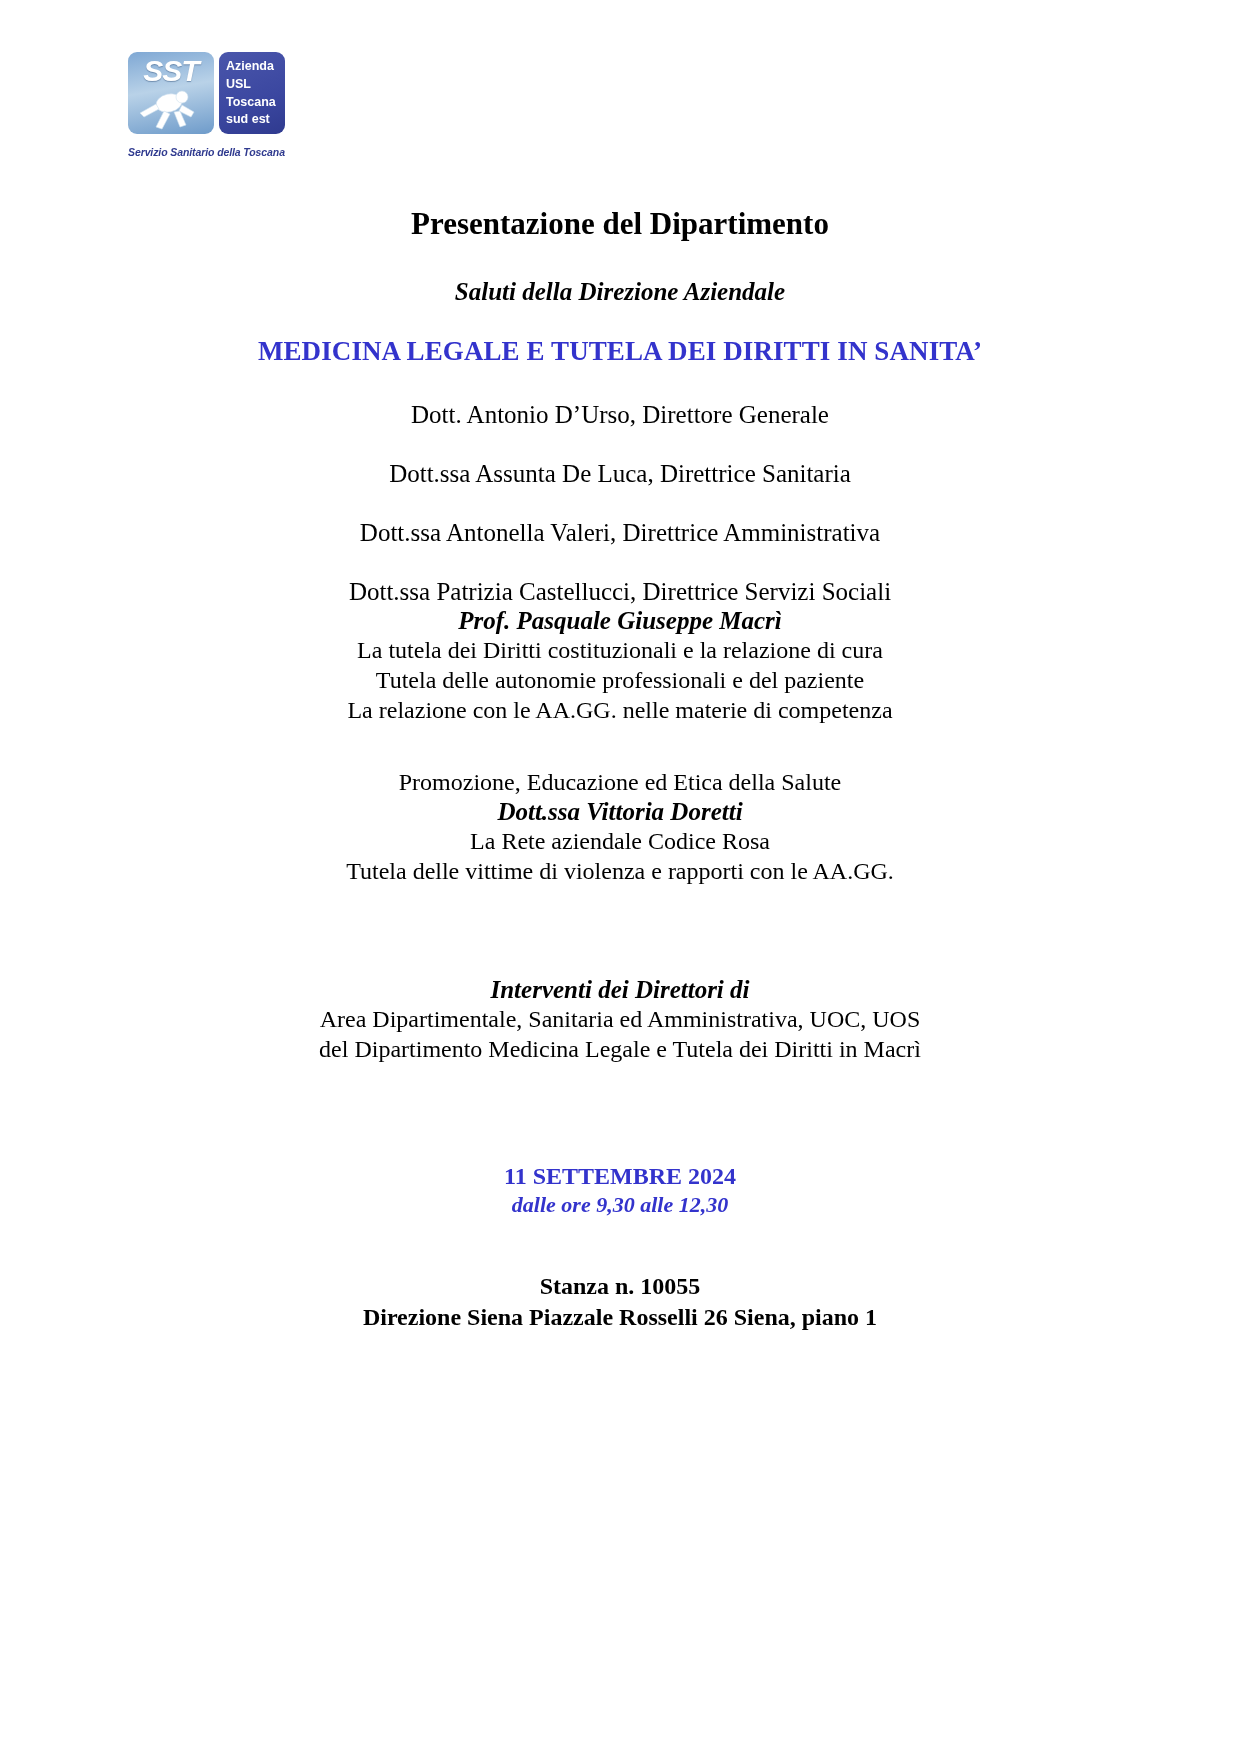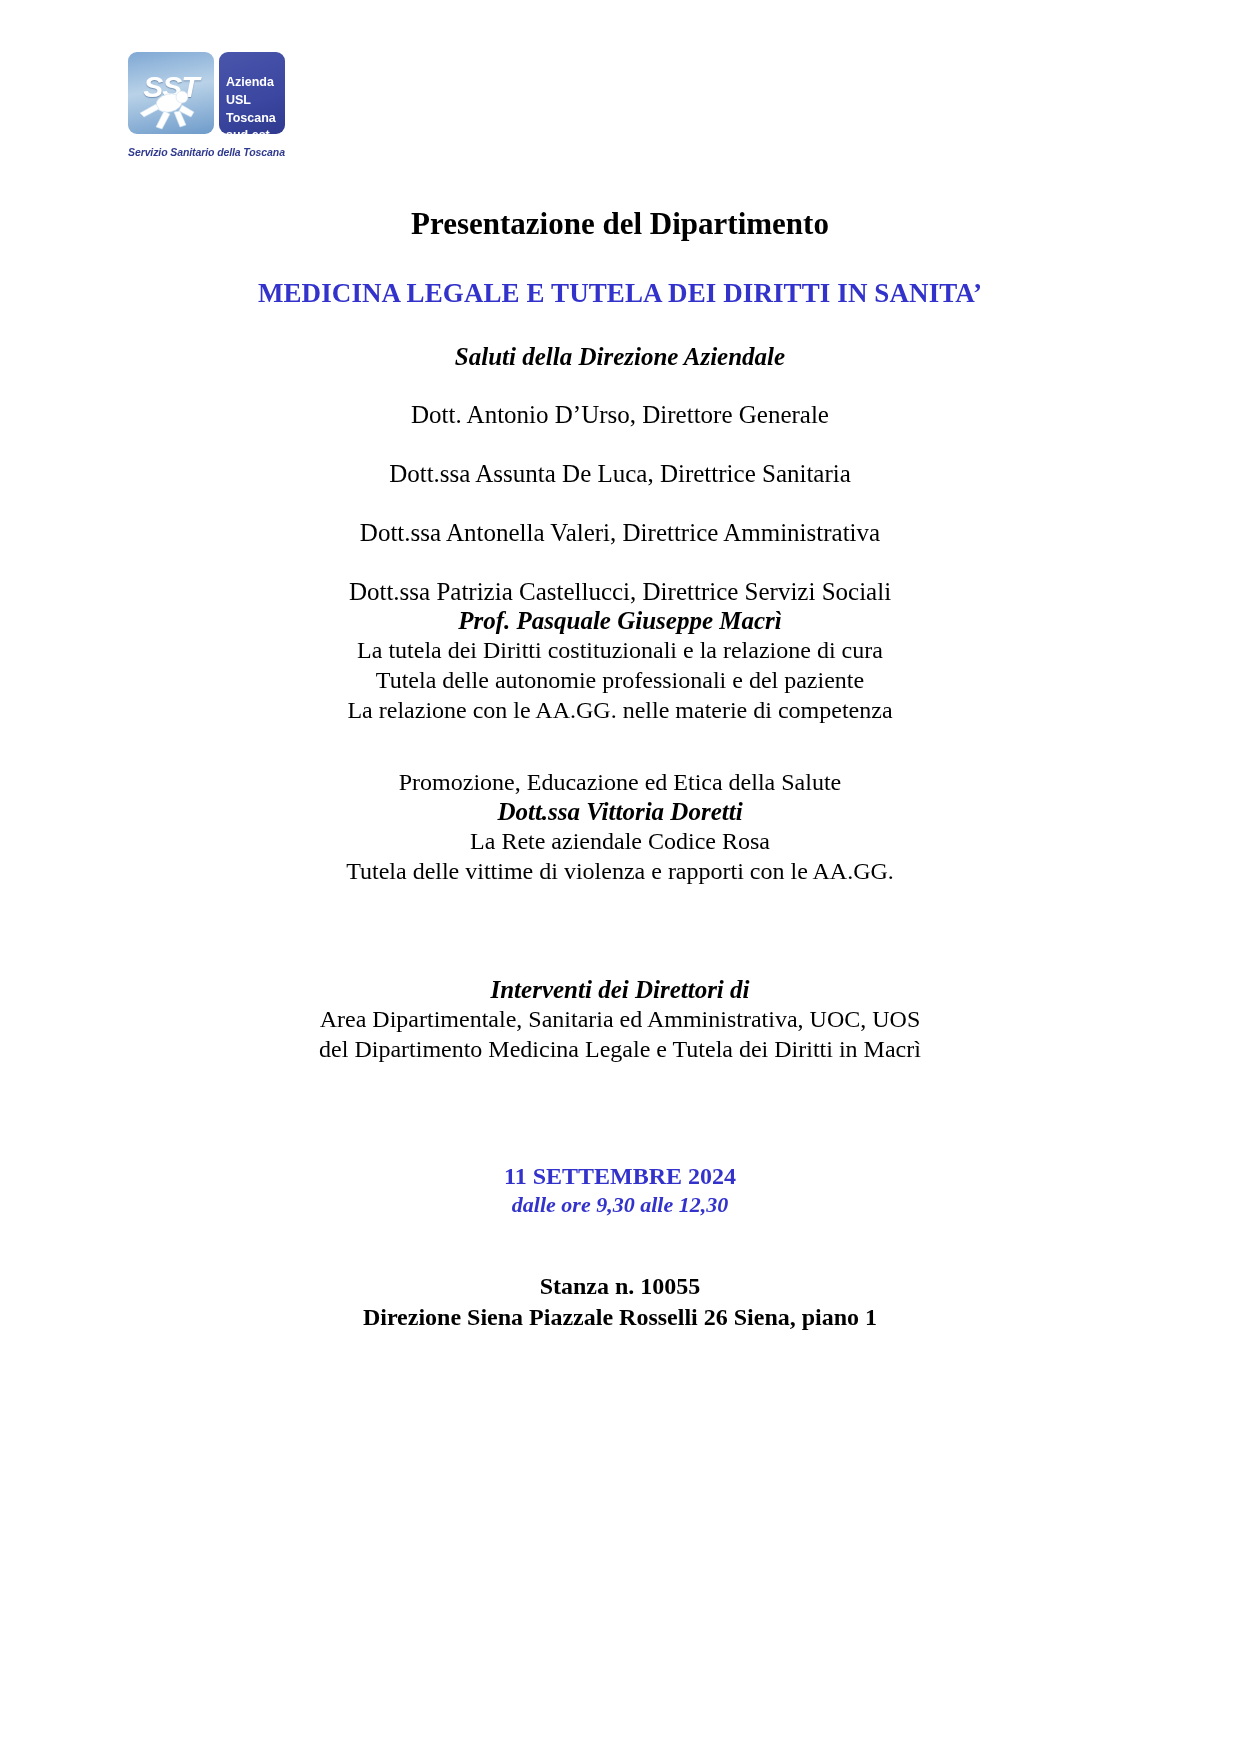--- a/index.html
+++ b/index.html
@@ -40,21 +40,21 @@
     position: relative;
     width: 86px;
     height: 82px;
     border-radius: 9px;
     background: linear-gradient(170deg, #7fa8d4 0%, #b9d2e8 45%, #6e9bca 100%);
     overflow: hidden;
     flex: none;
   }
   .logo-sst .sst-text {
     position: absolute;
-    top: 20px;
+    top: 4px;
     left: 0;
     right: 0;
     text-align: center;
     font-family: "Liberation Sans", sans-serif;
     font-weight: bold;
     font-style: italic;
     font-size: 30px;
     letter-spacing: -1px;
     color: #ffffff;
     line-height: 1;
@@ -71,21 +71,21 @@
     margin-left: 5px;
     width: 66px;
     height: 82px;
     border-radius: 9px;
     background: linear-gradient(160deg, #4a56ab 0%, #3b47a0 60%, #2f3a8f 100%);
     color: #ffffff;
     font-family: "Liberation Sans", sans-serif;
     font-weight: bold;
     font-size: 12.5px;
     line-height: 1.42;
-    padding: 22px 0 0 7px;
+    padding: 6px 0 0 7px;
     box-sizing: border-box;
     flex: none;
   }
   .logo-azienda span { display: block; white-space: nowrap; }
   .logo-caption {
     margin-top: 12px;
     width: 160px;
     text-align: left;
     font-family: "Liberation Sans", sans-serif;
     font-weight: bold;
@@ -217,23 +217,23 @@
         <span>sud est</span>
       </div>
     </div>
     <div class="logo-caption">Servizio Sanitario della Toscana</div>
   </div>
 
   <div class="content">
 
     <p class="line t-presentazione">Presentazione del Dipartimento</p>
 
+    <p class="line t-saluti">Saluti della Direzione Aziendale</p>
+
     <p class="line t-maintitle">MEDICINA LEGALE E TUTELA DEI DIRITTI IN SANITA’</p>
-
-    <p class="line t-saluti">Saluti della Direzione Aziendale</p>
 
     <div>
       <p class="line t-name">Dott. Antonio D’Urso, Direttore Generale</p>
       <p class="line t-name">Dott.ssa Assunta De Luca, Direttrice Sanitaria</p>
       <p class="line t-name">Dott.ssa Antonella Valeri, Direttrice Amministrativa</p>
       <p class="line t-name">Dott.ssa Patrizia Castellucci, Direttrice Servizi Sociali</p>
     </div>
 
 
     <div class="speaker-block">

